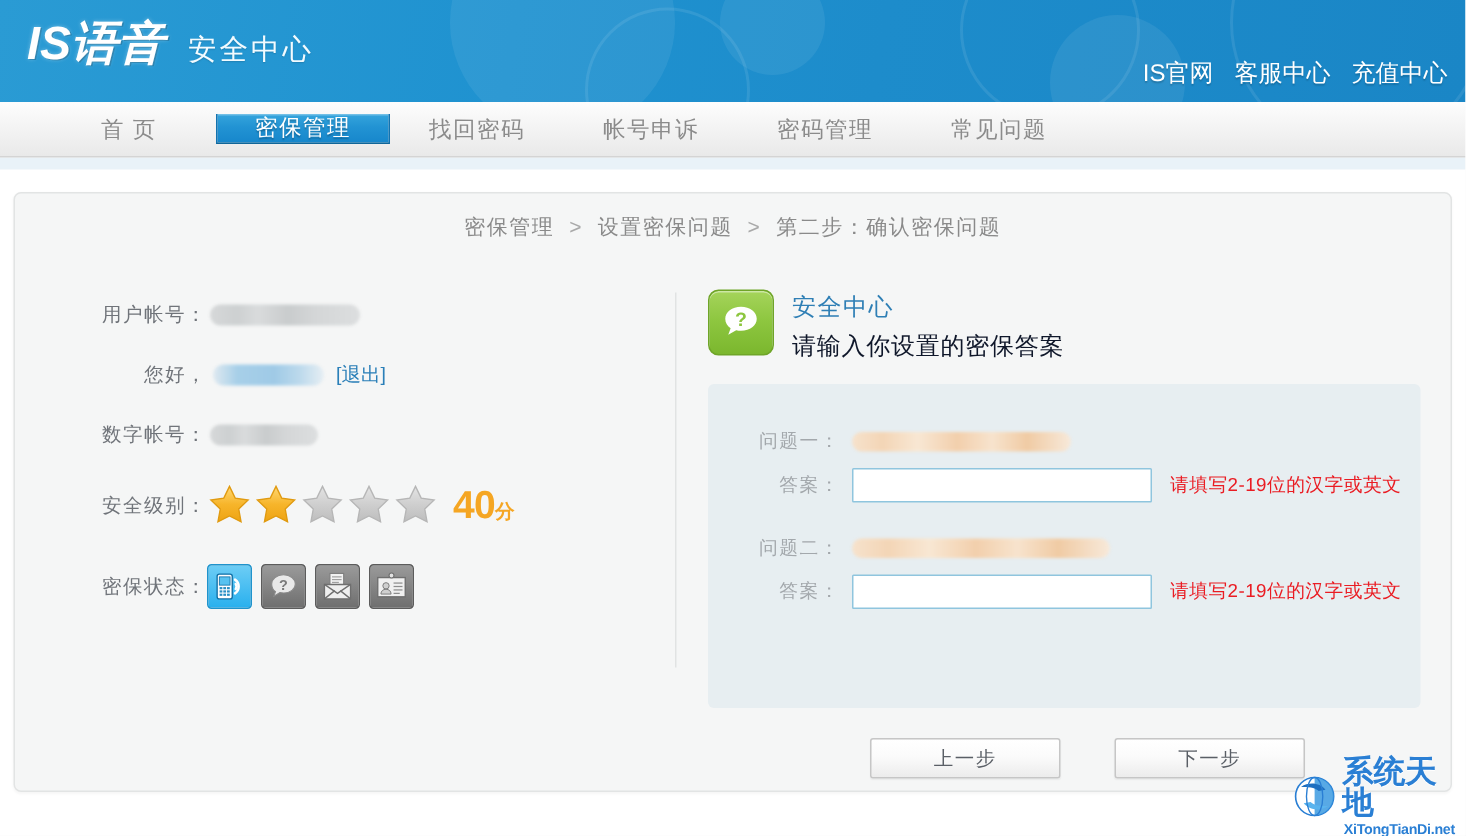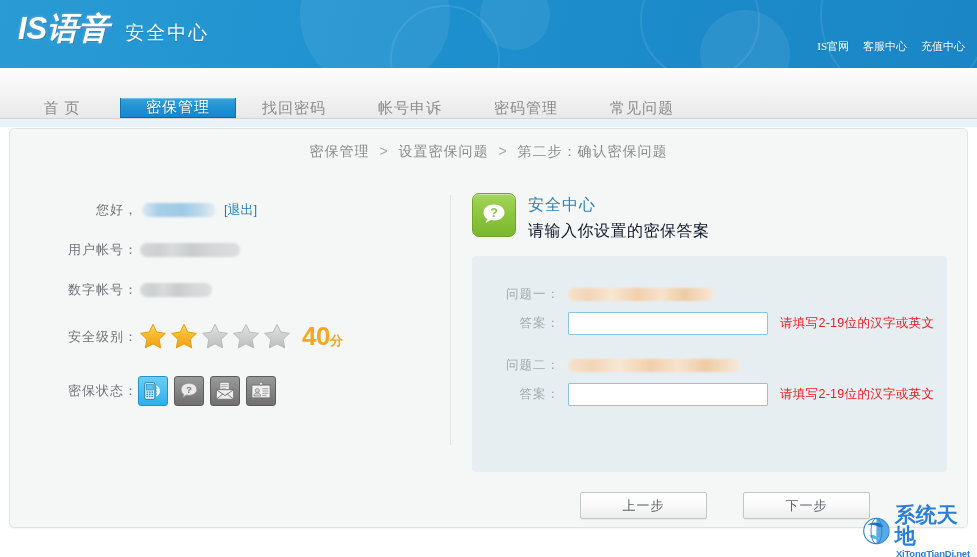--- a/index.html
+++ b/index.html
@@ -34,31 +34,30 @@
   .logo-sub {
     font-size: 19px; color: #f2fbff; font-weight: normal;
     letter-spacing: 2px;
     text-shadow: 0 1px 1px rgba(0,0,0,0.15);
   }
   .top-links {
     position: absolute; right: 12px; top: 39px;
     display: flex; gap: 14px; z-index: 5;
   }
   .top-links a {
-    color: #ffffff; font-size: 11px; text-decoration: none;
+    color: #ffffff; font-size: 16px; text-decoration: none;
     text-shadow: 0 1px 1px rgba(0,0,0,0.18);
-    font-family: Liberation Serif, serif;
   }
 
   
   .nav {
-    position: relative; height: 51px;
+    position: relative; height: 37px;
     background: linear-gradient(to bottom, #fdfdfd 0%, #f4f4f4 45%, #e9e9e9 100%);
     border-bottom: 1px solid #d4d4d4;
-    display: flex; align-items: flex-end; padding-left: 4px;
+    display: flex; align-items: center; padding-left: 28px;
   }
   .nav-item {
     display: flex; align-items: center; justify-content: center;
     min-width: 116px; padding: 0 12px;
     font-size: 15px; color: #8b8b8b; letter-spacing: 1px;
     cursor: pointer; text-decoration: none;
   }
   .nav-item.active {
     background: linear-gradient(to bottom, #35a5dd 0%, #2293d3 45%, #1787cc 100%);
     color: #ffffff;
@@ -234,28 +233,28 @@
       <span>设置密保问题</span>
       <span class="crumb-sep">&gt;</span>
       <span>第二步：确认密保问题</span>
     </div>
 
     <div class="body-cols">
 
       <div class="col-left">
 
         <div class="info-row">
+          <span class="info-label">用户帐号：</span>
+          <span class="blur" style="width:100px;margin-left:2px;"></span>
+        </div>
+
+        <div class="info-row">
           <span class="info-label">您好，</span>
           <span class="blur-blue" style="width:74px;margin-left:4px;"></span>
           <a class="logout" href="#">[退出]</a>
-        </div>
-
-        <div class="info-row">
-          <span class="info-label">用户帐号：</span>
-          <span class="blur" style="width:100px;margin-left:2px;"></span>
         </div>
 
         <div class="info-row">
           <span class="info-label">数字帐号：</span>
           <span class="blur" style="width:72px;margin-left:2px;"></span>
         </div>
 
         <div class="info-row" style="margin-bottom:24px;">
           <span class="info-label">安全级别：</span>
           <span class="stars">

